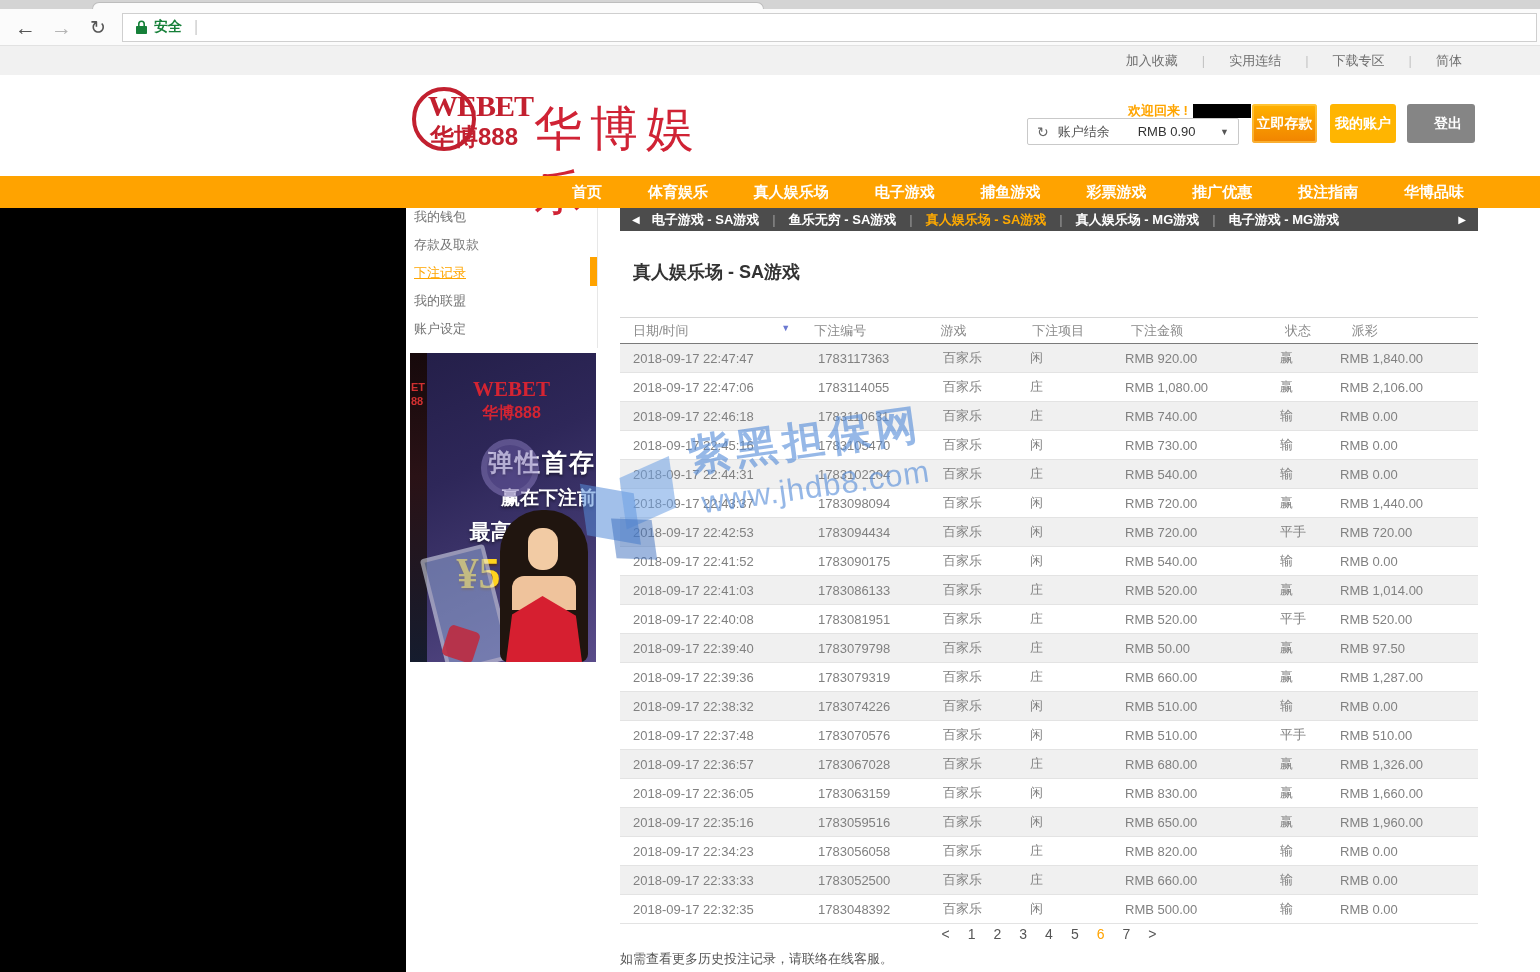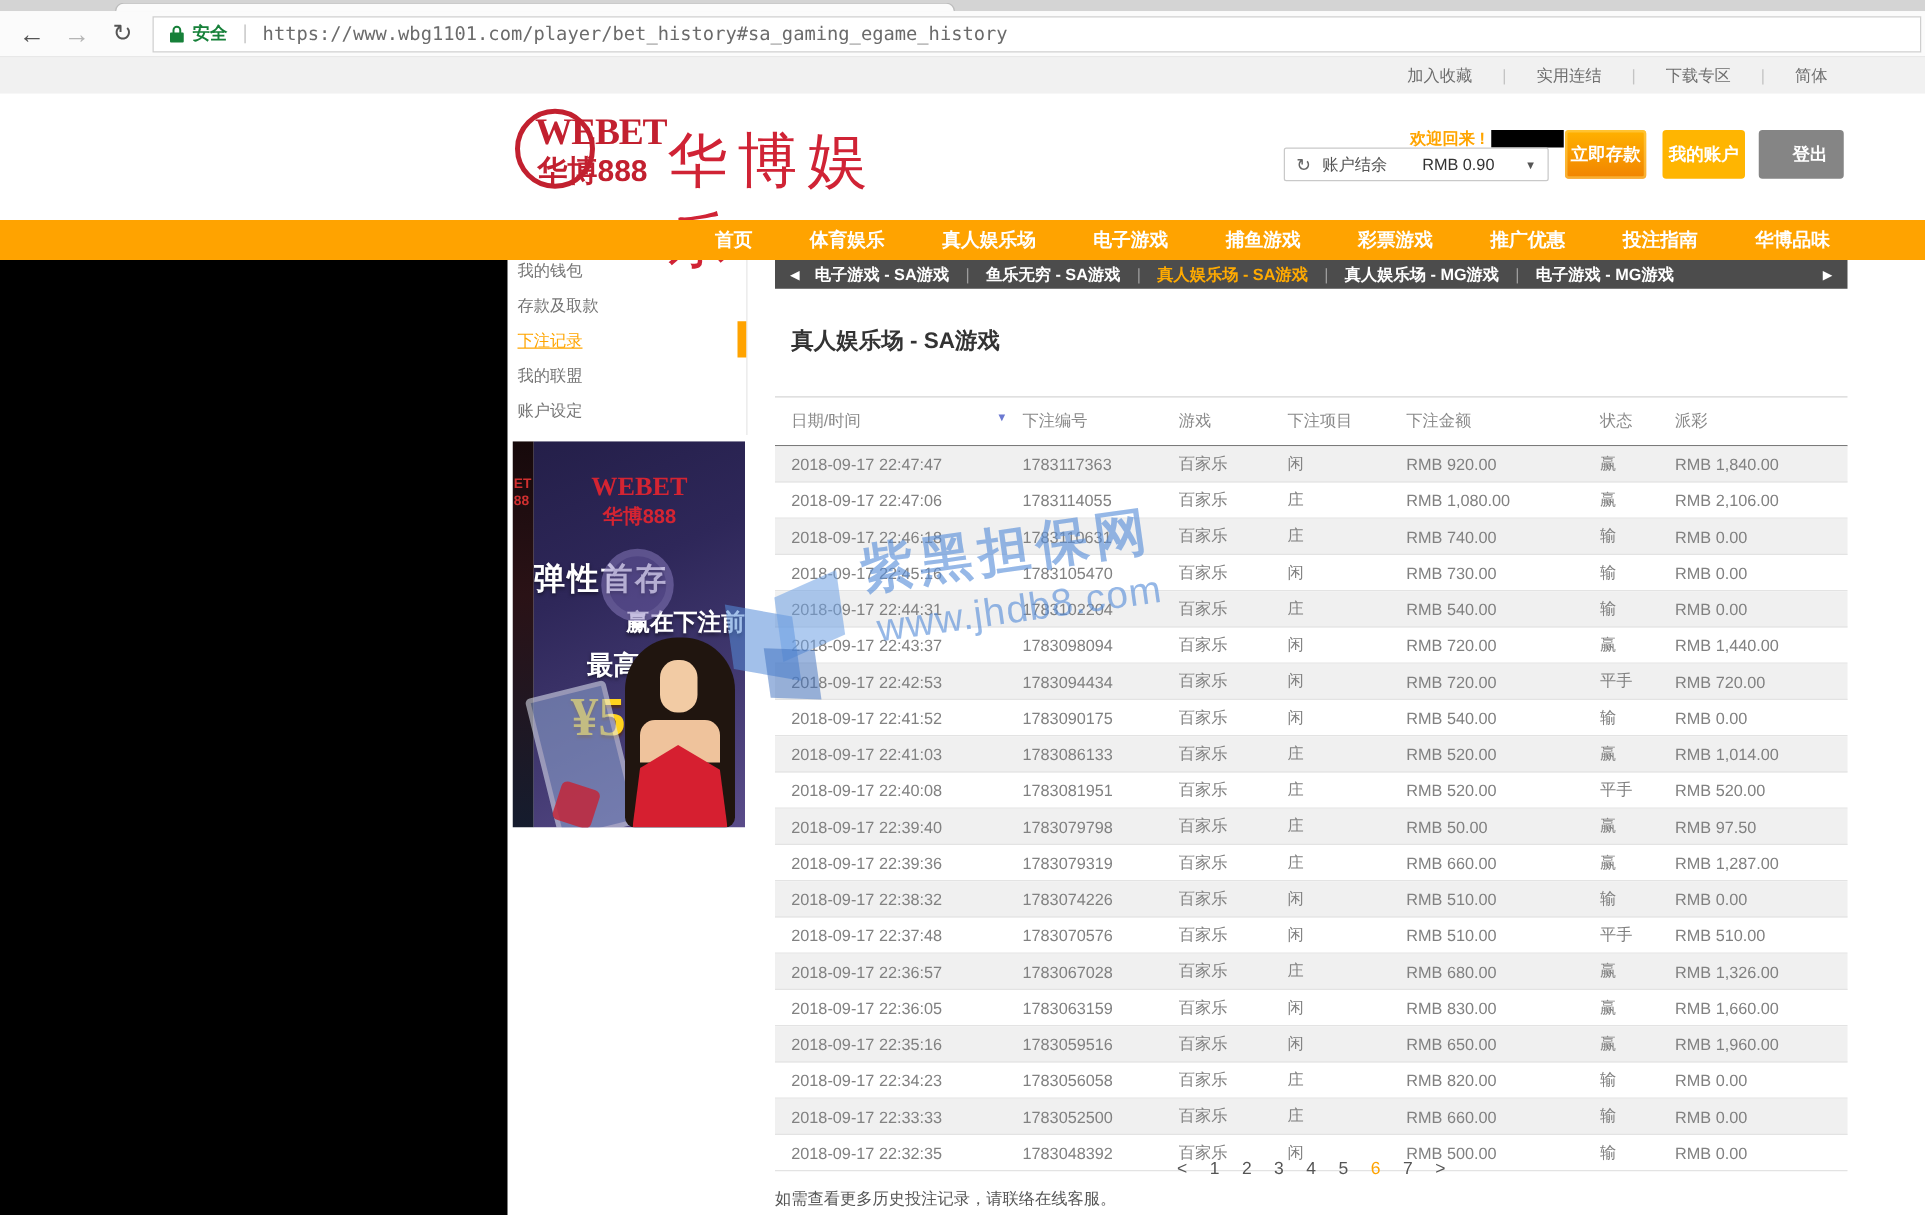--- a/index.html
+++ b/index.html
@@ -75,21 +75,21 @@
   
   .banner { position:absolute; left:410px; top:353px; width:186px; height:309px; overflow:hidden; cursor:pointer; }
   .banner-prev { position:absolute; left:0; top:0; width:17px; height:100%;
                  background:linear-gradient(#16090b,#2a1216 40%,#151c2e); }
   .banner-prev span { position:absolute; left:1px; color:#d03030; font-weight:bold; font-size:11px; }
   .banner-main { position:absolute; left:17px; top:0; width:169px; height:100%;
                  background:linear-gradient(155deg,#241f49 0%,#2e2759 35%,#433a72 70%,#5a4c8a 100%); }
   .b-logo { text-align:center; margin-top:24px; }
   .b-logo-webet { font-family:"Liberation Serif", serif; font-weight:bold; color:#d42432; font-size:21px; }
   .b-logo-sub { font-weight:bold; color:#d42432; font-size:16px; margin-top:1px; }
-  .b-line1 { text-align:left; color:#fff; font-weight:bold; font-size:25px; letter-spacing:2px; margin-top:22px;
+  .b-line1 { text-align:right; color:#fff; font-weight:bold; font-size:25px; letter-spacing:2px; margin-top:22px;
              text-shadow:0 2px 3px rgba(0,0,0,.5); }
   .b-line2 { text-align:right; color:#fff; font-weight:bold; font-size:19px; margin-top:6px;
              text-shadow:0 2px 3px rgba(0,0,0,.5); }
   .b-line3 { text-align:center; color:#fff; font-weight:bold; font-size:21px; margin-top:7px;
              text-shadow:0 2px 3px rgba(0,0,0,.5); }
   .b-amount { text-align:center; color:#ffd21e; font-weight:bold; font-size:44px; margin-top:2px;
               font-family:"Liberation Serif", serif; text-shadow:0 2px 2px rgba(90,40,0,.7); }
   .b-card { position:absolute; left:6px; bottom:-6px; width:66px; height:118px; background:#93a9d6;
             border:4px solid #e3e9f6; transform:rotate(-14deg); opacity:.55; border-radius:4px; }
   .b-chip { position:absolute; left:54px; top:86px; width:58px; height:58px; border-radius:50%;
@@ -111,22 +111,22 @@
   .subnav-arrow { color:#fff; font-size:10px; margin:0 12px; cursor:pointer; }
   .subnav-items { flex:1; display:flex; align-items:center; }
   .subnav-item { cursor:pointer; white-space:nowrap; font-weight:bold; }
   .subnav-item.active { color:#ffaa00; }
   .subnav-sep { color:#9c9c9c; margin:0 13px; }
 
   
   .page-title { position:absolute; left:633px; top:260px; font-size:18px; font-weight:bold; color:#333; }
 
   .bet-table { position:absolute; left:620px; top:317px; width:858px; }
-  .thead { height:40px; display:flex; align-items:center; border-top:1px solid #d6d6d6;
-           border-bottom:1px solid #7a7a7a; color:#8a8a8a; font-size:13px; }
+  .thead { height:27px; display:flex; align-items:center; border-top:1px solid #d6d6d6;
+           border-bottom:1px solid #7a7a7a; color:#8a8a8a; font-size:13px;gap:12px; }
   .trow { height:29px; display:flex; align-items:center; font-size:13px; color:#818181;
           border-bottom:1px solid #e3e3e3; }
   .trow.odd { background:#f0f0f0; }
   .c0 { width:198px; padding-left:13px; position:relative; }
   .c1 { width:125px; } .c2 { width:87px; } .c3 { width:95px; } .c4 { width:155px; }
   .c5 { width:60px; } .c6 { width:138px; }
   .sort-icon { position:absolute; right:12px; top:1px; color:#6b79d1; font-size:9px; cursor:pointer; }
 
   .pagination { position:absolute; left:620px; top:926px; width:858px; text-align:center; font-size:14px;
                 color:#555; }
@@ -160,21 +160,20 @@
   <span class="nav-glyph disabled">→</span>
   <span class="refresh-glyph">↻</span>
   <div class="urlbox">
     <span class="lock">
       <svg width="13" height="16" viewBox="0 0 13 16">
           <path d="M3 7V5a3.5 3.5 0 0 1 7 0v2h1.2c.5 0 .8.3.8.8v6.4c0 .5-.3.8-.8.8H1.8c-.5 0-.8-.3-.8-.8V7.8c0-.5.3-.8.8-.8H3zm1.6 0h3.8V5a1.9 1.9 0 0 0-3.8 0v2z" fill="#168039"></path>
         </svg>
     </span>
     <span class="secure-label">安全</span>
     <span class="url-sep">|</span>
-    <span class="url-text">https://www.wbg1101.com/player/bet_history#sa_gaming_egame_history</span>
   </div>
 </div>
 
 <div class="quickbar" id="quickbar">
     <a class="qlink">加入收藏</a>
     <span class="qsep">|</span>
     <a class="qlink">实用连结</a>
     <span class="qsep">|</span>
     <a class="qlink">下载专区</a>
     <span class="qsep">|</span>

